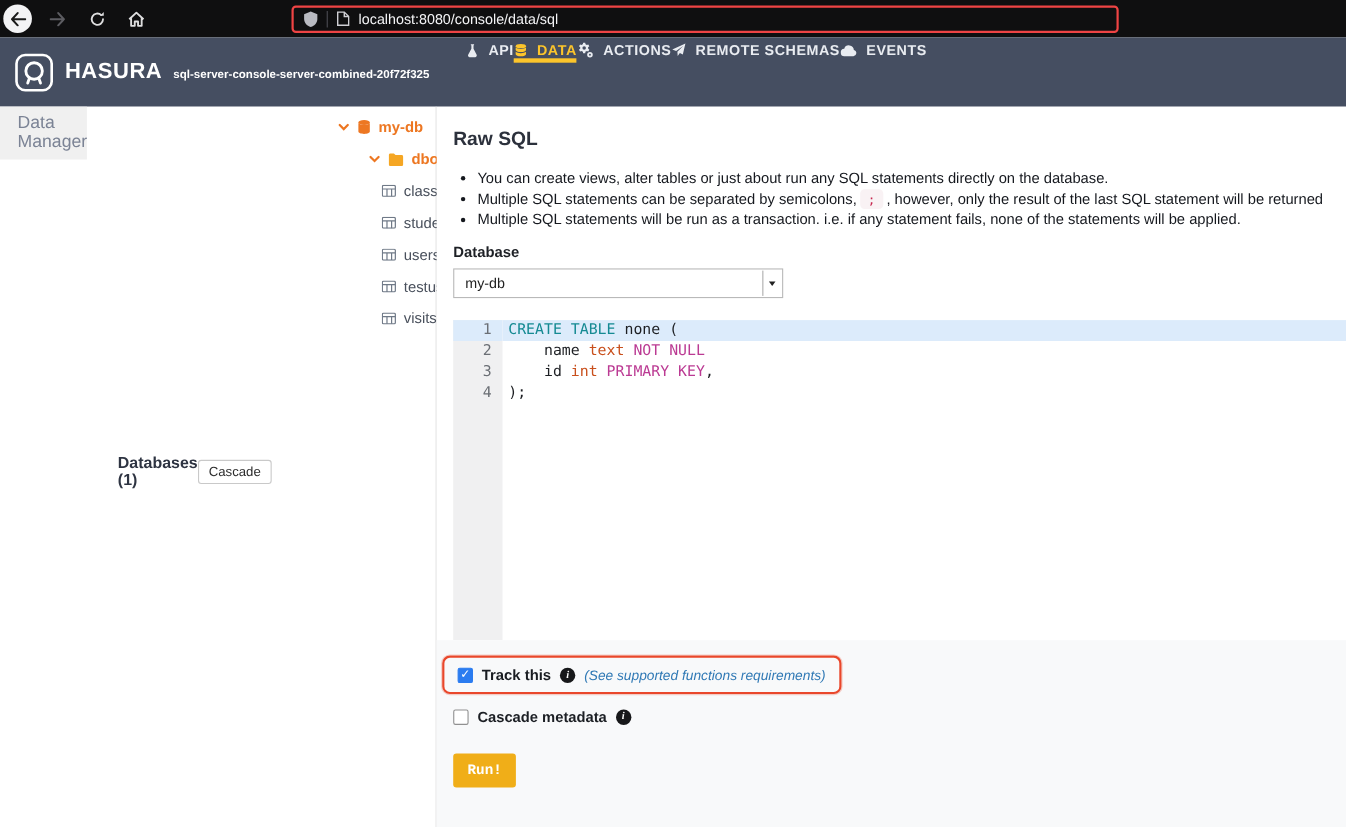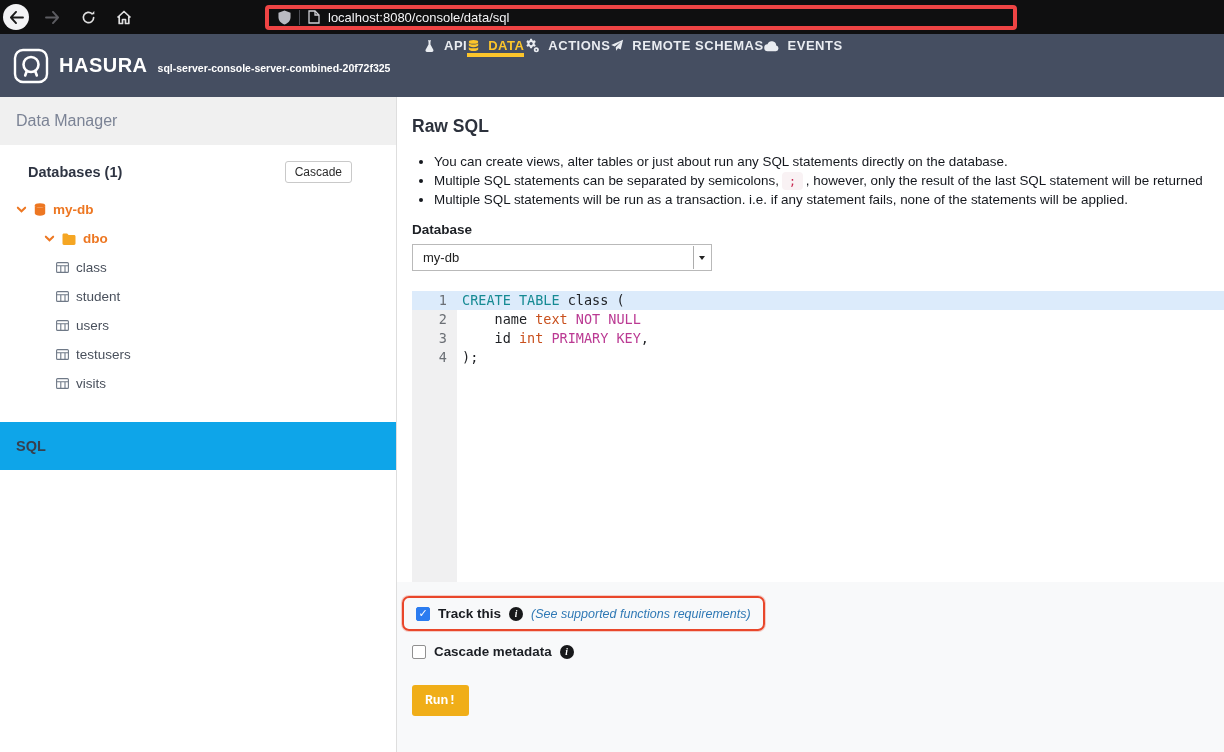--- a/index.html
+++ b/index.html
@@ -3,37 +3,37 @@
 <meta charset="utf-8">
 <style>
   *{margin:0;padding:0;box-sizing:border-box}
   html,body{width:1224px;height:752px}
   body{font-family:"Liberation Sans",sans-serif;background:#fff;overflow:hidden}
 
   
   .browser{height:34px;background:#0f0f10;display:flex;align-items:center;padding:0 8px 0 3px;gap:10px}
   .b-btn{width:26px;height:26px;display:flex;align-items:center;justify-content:center;cursor:pointer;flex:0 0 auto}
   .b-circle{background:#f3f3f5;border-radius:50%}
-  .urlbar{width:752px;height:25px;margin-left:118px;border:4px solid #ef4444;border-radius:4px;background:#0f0f10;display:flex;align-items:center;padding:0 9px;gap:8px;cursor:text}
+  .urlbar{width:752px;height:25px;margin-left:118px;border:2px solid #ef4444;border-radius:4px;background:#0f0f10;display:flex;align-items:center;padding:0 9px;gap:8px;cursor:text}
   .url-divider{width:1px;height:15px;background:#4c4c53}
   .url-text{color:#f4f4f6;font-size:13px;white-space:nowrap}
 
   
   .hdr{height:63px;background:#454e61;display:flex;align-items:stretch}
   .brand{width:397px;flex:0 0 auto;display:flex;align-items:center;padding-left:13px;gap:10px;cursor:pointer}
   .brand-name{color:#fff;font-weight:bold;font-size:20px;letter-spacing:.5px}
   .build{color:#fff;font-size:10.5px;font-weight:bold;margin-top:5px}
   .nav{display:flex;align-items:flex-start;margin-left:26px}
   .nav-item{display:flex;align-items:center;gap:8px;color:#e9ecf1;font-size:13px;font-weight:bold;letter-spacing:.5px;border-bottom:4px solid transparent;padding-top:4px;cursor:pointer}
   .nav-item.active{color:#fcc52b;border-bottom-color:#fcc52b}
   .nicon{display:flex;align-items:center}
 
   
   .app-body{display:flex;height:655px}
-  aside{width:397px;flex:0 0 auto;background:#fff;border-right:1px solid #dedede;display:flex;flex-direction:column}
+  aside{width:397px;flex:0 0 auto;background:#fff;border-right:1px solid #dedede;display:flex;flex-direction:row}
   main{flex:1;min-width:0;display:flex;flex-direction:column;background:#fff}
 
   
   .dm{height:48px;background:#f0f0f0;display:flex;align-items:center;padding-left:16px;color:#7b8395;font-size:16px}
   .dbrow{display:flex;align-items:center;justify-content:space-between;padding:16px 44px 8px 28px}
   .db-heading{font-weight:bold;font-size:14.5px;color:#2e3442}
   .manage{background:#fff;border:1px solid #c9c9c9;border-radius:3px;font-size:12px;color:#2b2b2b;padding:3px 9px;font-family:inherit;cursor:pointer}
   .tree{list-style:none;margin-top:4px}
   .tree li{display:flex;align-items:center;gap:7px;height:29px;font-size:13.5px;cursor:pointer}
   .t-db{padding-left:16px;color:#ed7722;font-weight:bold}
@@ -268,21 +268,21 @@
       </div>
 
       <div class="editor">
         <div class="gutter">
           <div class="gl active">1</div>
           <div class="gl">2</div>
           <div class="gl">3</div>
           <div class="gl">4</div>
         </div>
         <div class="codearea">
-          <div class="cl active"><span class="tok-kw">CREATE TABLE</span><span> class (</span></div>
+          <div class="cl active"><span class="tok-kw">CREATE TABLE</span><span> none (</span></div>
           <div class="cl"><span>    name </span><span class="tok-type">text</span><span> </span><span class="tok-kw2">NOT NULL</span></div>
           <div class="cl"><span>    id </span><span class="tok-type">int</span><span> </span><span class="tok-kw2">PRIMARY KEY</span><span>,</span></div>
           <div class="cl"><span>);</span></div>
         </div>
       </div>
     </div>
 
     <div class="lower ct">
       <div class="trackbox">
         <span class="cb checked">

